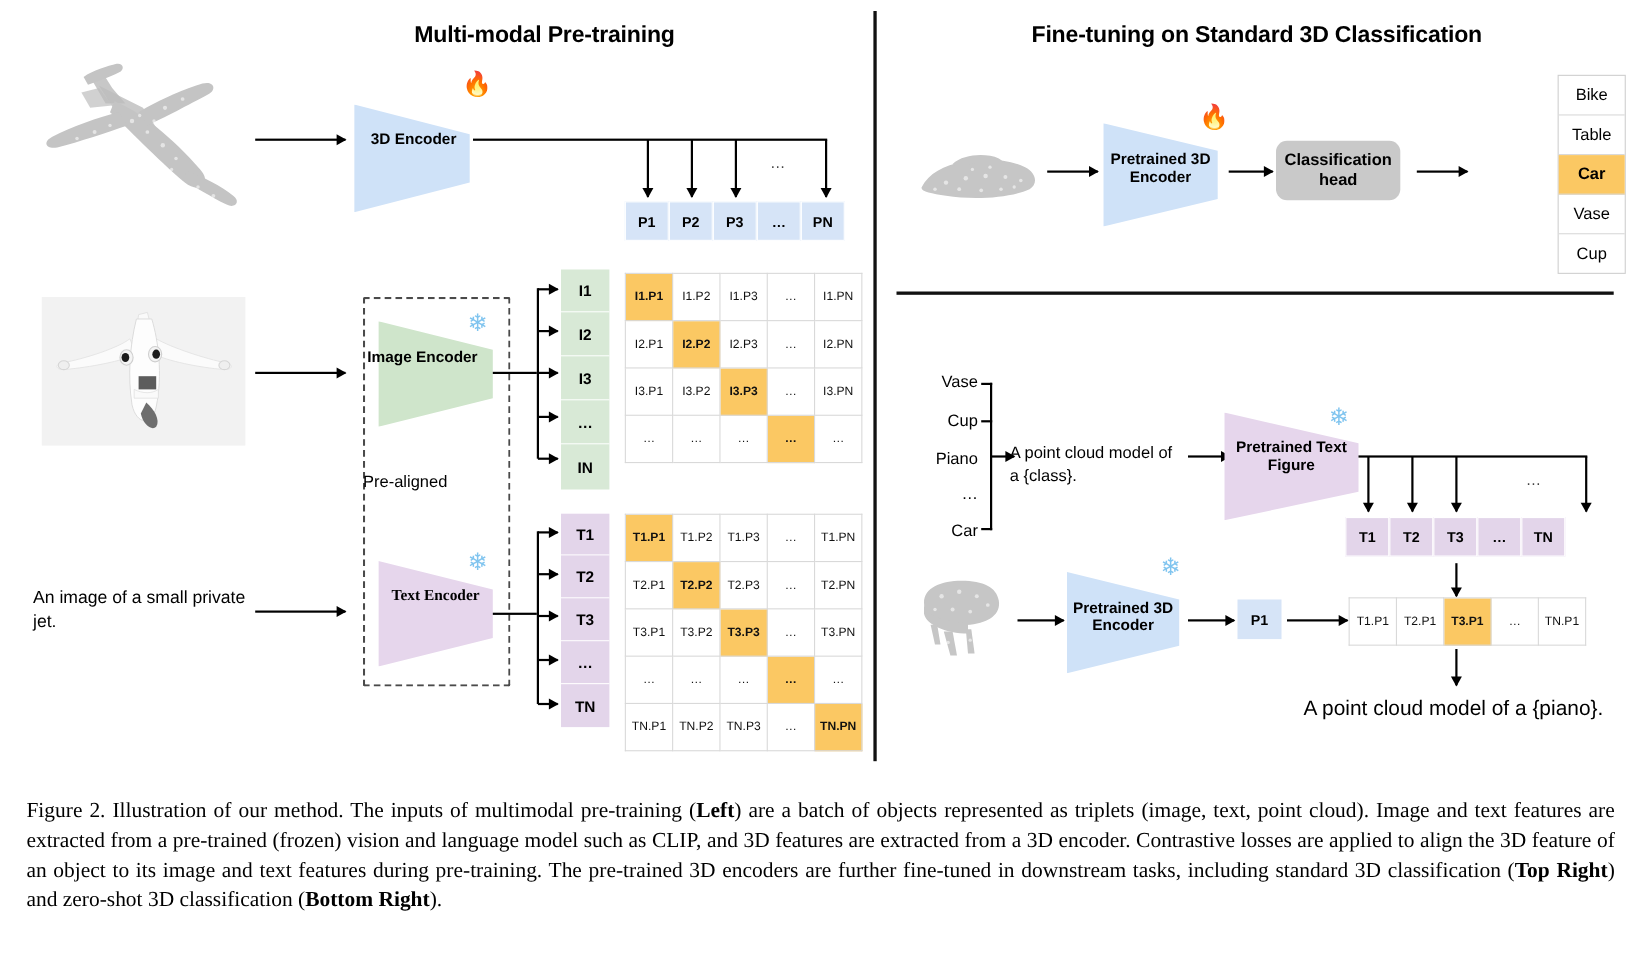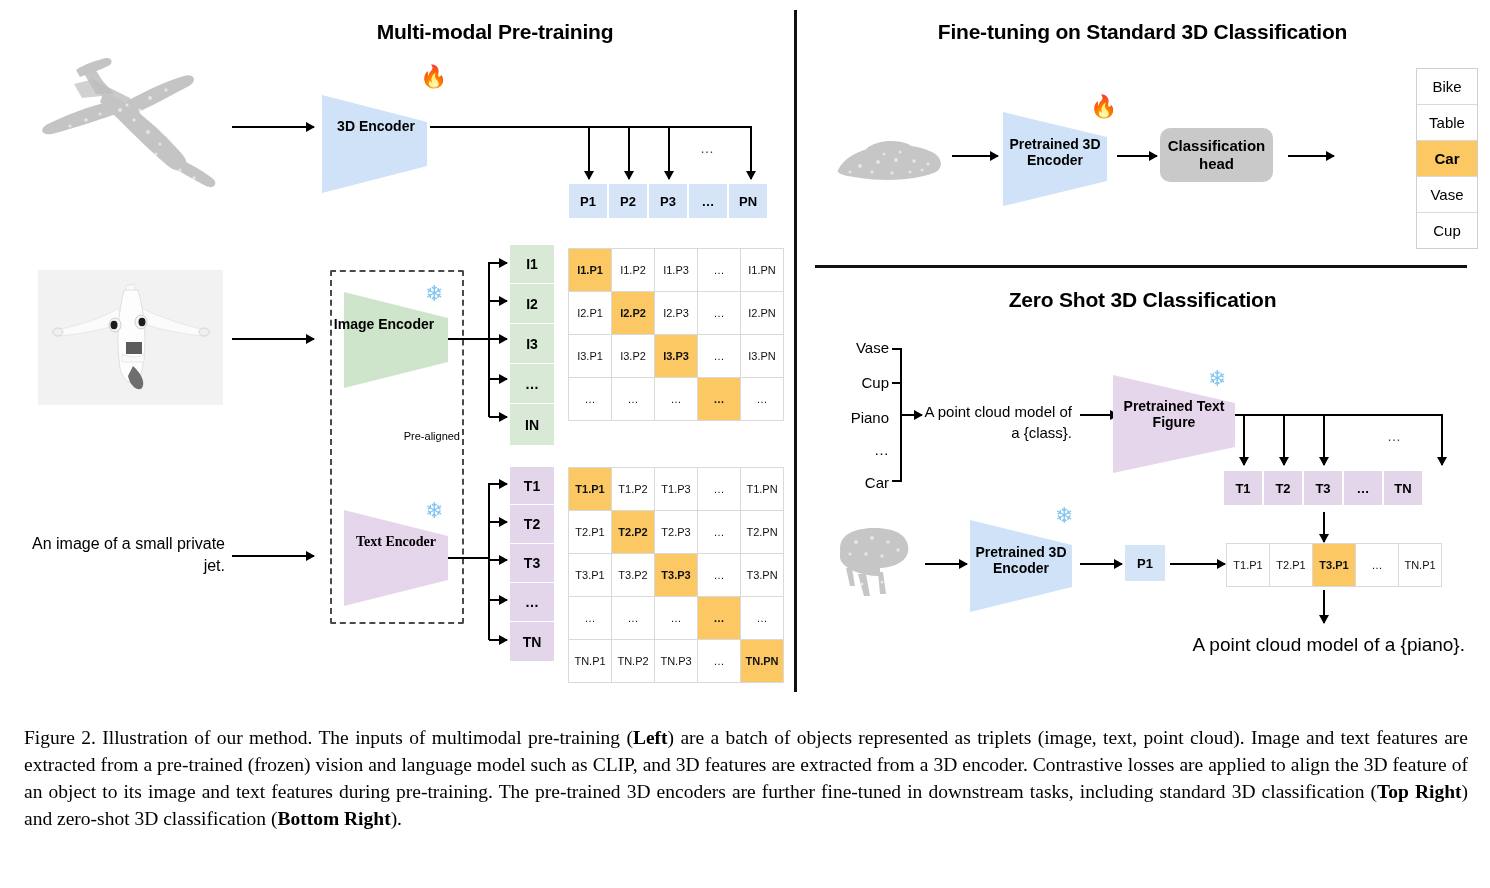--- a/index.html
+++ b/index.html
@@ -32,21 +32,21 @@
   .colI{background:#d8e9d6;}
   .colT{background:#e3d5ea;}
 
   
   .matrix{position:absolute;border-collapse:collapse;}
   .matrix td{width:40px;height:40px;text-align:center;vertical-align:middle;font-size:11px;border:1px solid #d9d9d9;background:#fff;color:#111;}
   .matrix td.hl{background:#fbc863;font-weight:bold;}
 
   .dashbox{position:absolute;border:2px dashed #4a4a4a;border-radius:2px;}
   .plain{position:absolute;font-size:15px;}
-  .center{text-align:right;}
+  .center{text-align:left;}
 
   .listbox{position:absolute;border:1px solid #cfcfcf;background:#fff;}
   .listrow{height:35px;display:flex;align-items:center;justify-content:center;font-size:15px;border-bottom:1px solid #d9d9d9;}
   .listrow:last-child{border-bottom:none;}
   .listrow.sel{background:#fbc863;font-weight:bold;}
 
   .cls{position:absolute;background:#c9c9c9;border-radius:10px;display:flex;align-items:center;justify-content:center;text-align:center;font-weight:bold;font-size:15px;line-height:1.2;}
 
   .fire,.snow{position:absolute;font-size:22px;line-height:1;}
   .snow{color:#7fc4ef;}
@@ -150,21 +150,21 @@
         <ellipse cx="20" cy="62" rx="5" ry="4" fill="#efefef" stroke="#d6d6d6"></ellipse>
         <ellipse cx="166" cy="62" rx="5" ry="4" fill="#efefef" stroke="#d6d6d6"></ellipse>
         <path d="M84 84 C92 88 100 88 106 84 L106 92 L84 92 Z" fill="#fafafa" stroke="#e0e0e0" stroke-width="0.7"></path>
       </g>
     </svg>
   </div>
 
   <div class="arrowH" style="left:232px;top:338px;width:82px;"></div>
 
   <div class="dashbox" style="left:330px;top:270px;width:130px;height:350px;"></div>
-  <div class="plain center" style="left:330px;top:430px;width:130px;font-size:11px;">Pre-aligned</div>
+  <div class="plain center" style="left:330px;top:430px;width:130px;font-size:15px;">Pre-aligned</div>
 
   <div class="trap" style="left:344px;top:292px;">
     <svg width="108" height="96" viewBox="0 0 108 96">
         <polygon points="0,0 104,26 104,70 0,96" fill="#cfe5cb"></polygon>
       </svg>
   </div>
   <div class="trapLabel" style="left:332px;top:316px;width:104px;font-size:14px;">Image Encoder</div>
   <div class="snow" style="left:425px;top:283px;">❄</div>
 
   <div class="lineH" style="left:448px;top:338px;width:40px;"></div>
@@ -327,21 +327,20 @@
   <div class="arrowH" style="left:1288px;top:155px;width:46px;"></div>
 
   <div class="listbox" style="left:1416px;top:68px;width:60px;">
     <div class="listrow">Bike</div>
     <div class="listrow">Table</div>
     <div class="listrow sel">Car</div>
     <div class="listrow">Vase</div>
     <div class="listrow">Cup</div>
   </div>
 
-  <div class="ttl abs" style="left:820px;top:288px;width:645px;">Zero Shot 3D Classification</div>
 
   <div class="plain" style="left:833px;top:339px;width:56px;text-align:right;">Vase</div>
   <div class="plain" style="left:833px;top:374px;width:56px;text-align:right;">Cup</div>
   <div class="plain" style="left:825px;top:409px;width:64px;text-align:right;">Piano</div>
   <div class="plain" style="left:833px;top:441px;width:56px;text-align:right;">…</div>
   <div class="plain" style="left:833px;top:474px;width:56px;text-align:right;">Car</div>
 
   <div class="bracket" style="left:900px;top:348px;height:134px;">
     <div class="tick" style="top:0px;"></div>
     <div class="tick" style="top:34px;"></div>

